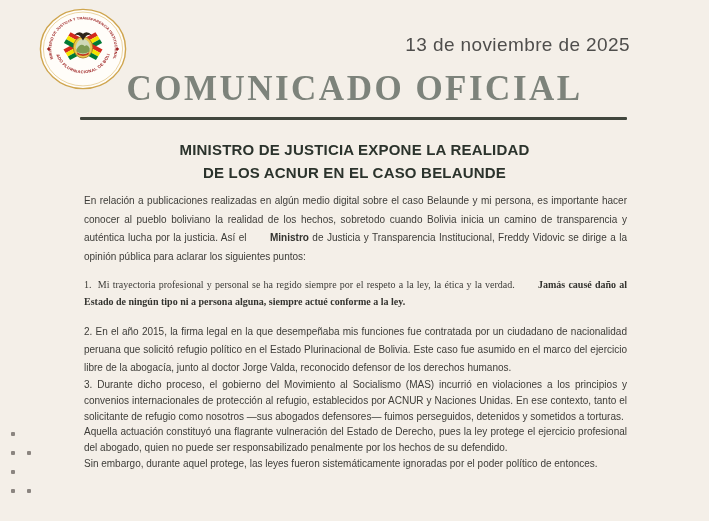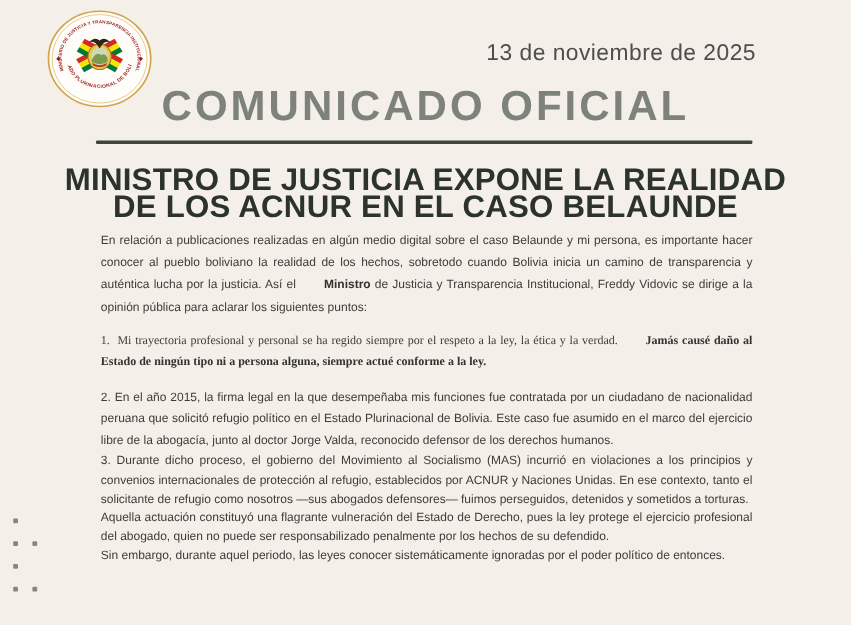--- a/index.html
+++ b/index.html
@@ -14,29 +14,30 @@
   .date{
     position:absolute;top:34px;right:79px;
     font-size:19px;color:#4f4e4c;letter-spacing:0.4px;
   }
   .title{
     position:absolute;left:0;right:0;top:71px;
     text-align:center;
     font-size:35px;font-weight:bold;letter-spacing:2.5px;
     color:#7d837b;
     line-height:1;
+    font-family:Liberation Serif, serif;
   }
   .rule{
     position:absolute;left:80px;top:117px;width:547px;height:3px;
     background:#41463d;border-radius:1px;
   }
   .subtitle{
     position:absolute;left:0;right:0;top:138px;
     text-align:center;
-    font-size:26px;font-weight:bold;color:#2b332c;
+    font-size:15px;font-weight:bold;color:#2b332c;
     line-height:23px;letter-spacing:0.2px;
   }
   .body-text{
     position:absolute;left:84px;top:192px;width:543px;
     color:#3d3c38;font-size:10px;
     text-align:justify;
   }
   .body-text p{margin:0;padding:0;}
   .body-text b{color:#33332f;margin-left:20px;}
   .p-intro{line-height:18.6px;margin-bottom:11px !important;}
@@ -110,21 +111,21 @@
   <div class="body-text">
     <p class="p-intro"><span>En relación a publicaciones realizadas en algún medio digital sobre el caso Belaunde y mi persona, es importante hacer conocer al pueblo boliviano la realidad de los hechos, sobretodo cuando Bolivia inicia un camino de transparencia y auténtica lucha por la justicia. Así el </span><b>Ministro</b><span> de Justicia y Transparencia Institucional, Freddy Vidovic se dirige a la opinión pública para aclarar los siguientes puntos:</span></p>
 
     <p class="p-one"><span>1.&nbsp; Mi trayectoria profesional y personal se ha regido siempre por el respeto a la ley, la ética y la verdad. </span><b>Jamás causé daño al Estado de ningún tipo ni a persona alguna, siempre actué conforme a la ley.</b></p>
 
     <p class="p-two">2. En el año 2015, la firma legal en la que desempeñaba mis funciones fue contratada por un ciudadano de nacionalidad peruana que solicitó refugio político en el Estado Plurinacional de Bolivia. Este caso fue asumido en el marco del ejercicio libre de la abogacía, junto al doctor Jorge Valda, reconocido defensor de los derechos humanos.</p>
 
     <div class="p-three">
       <div>3. Durante dicho proceso, el gobierno del Movimiento al Socialismo (MAS) incurrió en violaciones a los principios y convenios internacionales de protección al refugio, establecidos por ACNUR y Naciones Unidas. En ese contexto, tanto el solicitante de refugio como nosotros —sus abogados defensores— fuimos perseguidos, detenidos y sometidos a torturas.</div>
       <div>Aquella actuación constituyó una flagrante vulneración del Estado de Derecho, pues la ley protege el ejercicio profesional del abogado, quien no puede ser responsabilizado penalmente por los hechos de su defendido.</div>
-      <div>Sin embargo, durante aquel periodo, las leyes conocer sistemáticamente ignoradas por el poder político de entonces.</div>
+      <div>Sin embargo, durante aquel protege, las leyes fueron sistemáticamente ignoradas por el poder político de entonces.</div>
     </div>
   </div>
 
   <div class="decor-dots">
     <span class="dot d1"></span>
     <span class="dot d2"></span>
     <span class="dot d3"></span>
     <span class="dot d4"></span>
     <span class="dot d5"></span>
     <span class="dot d6"></span>

